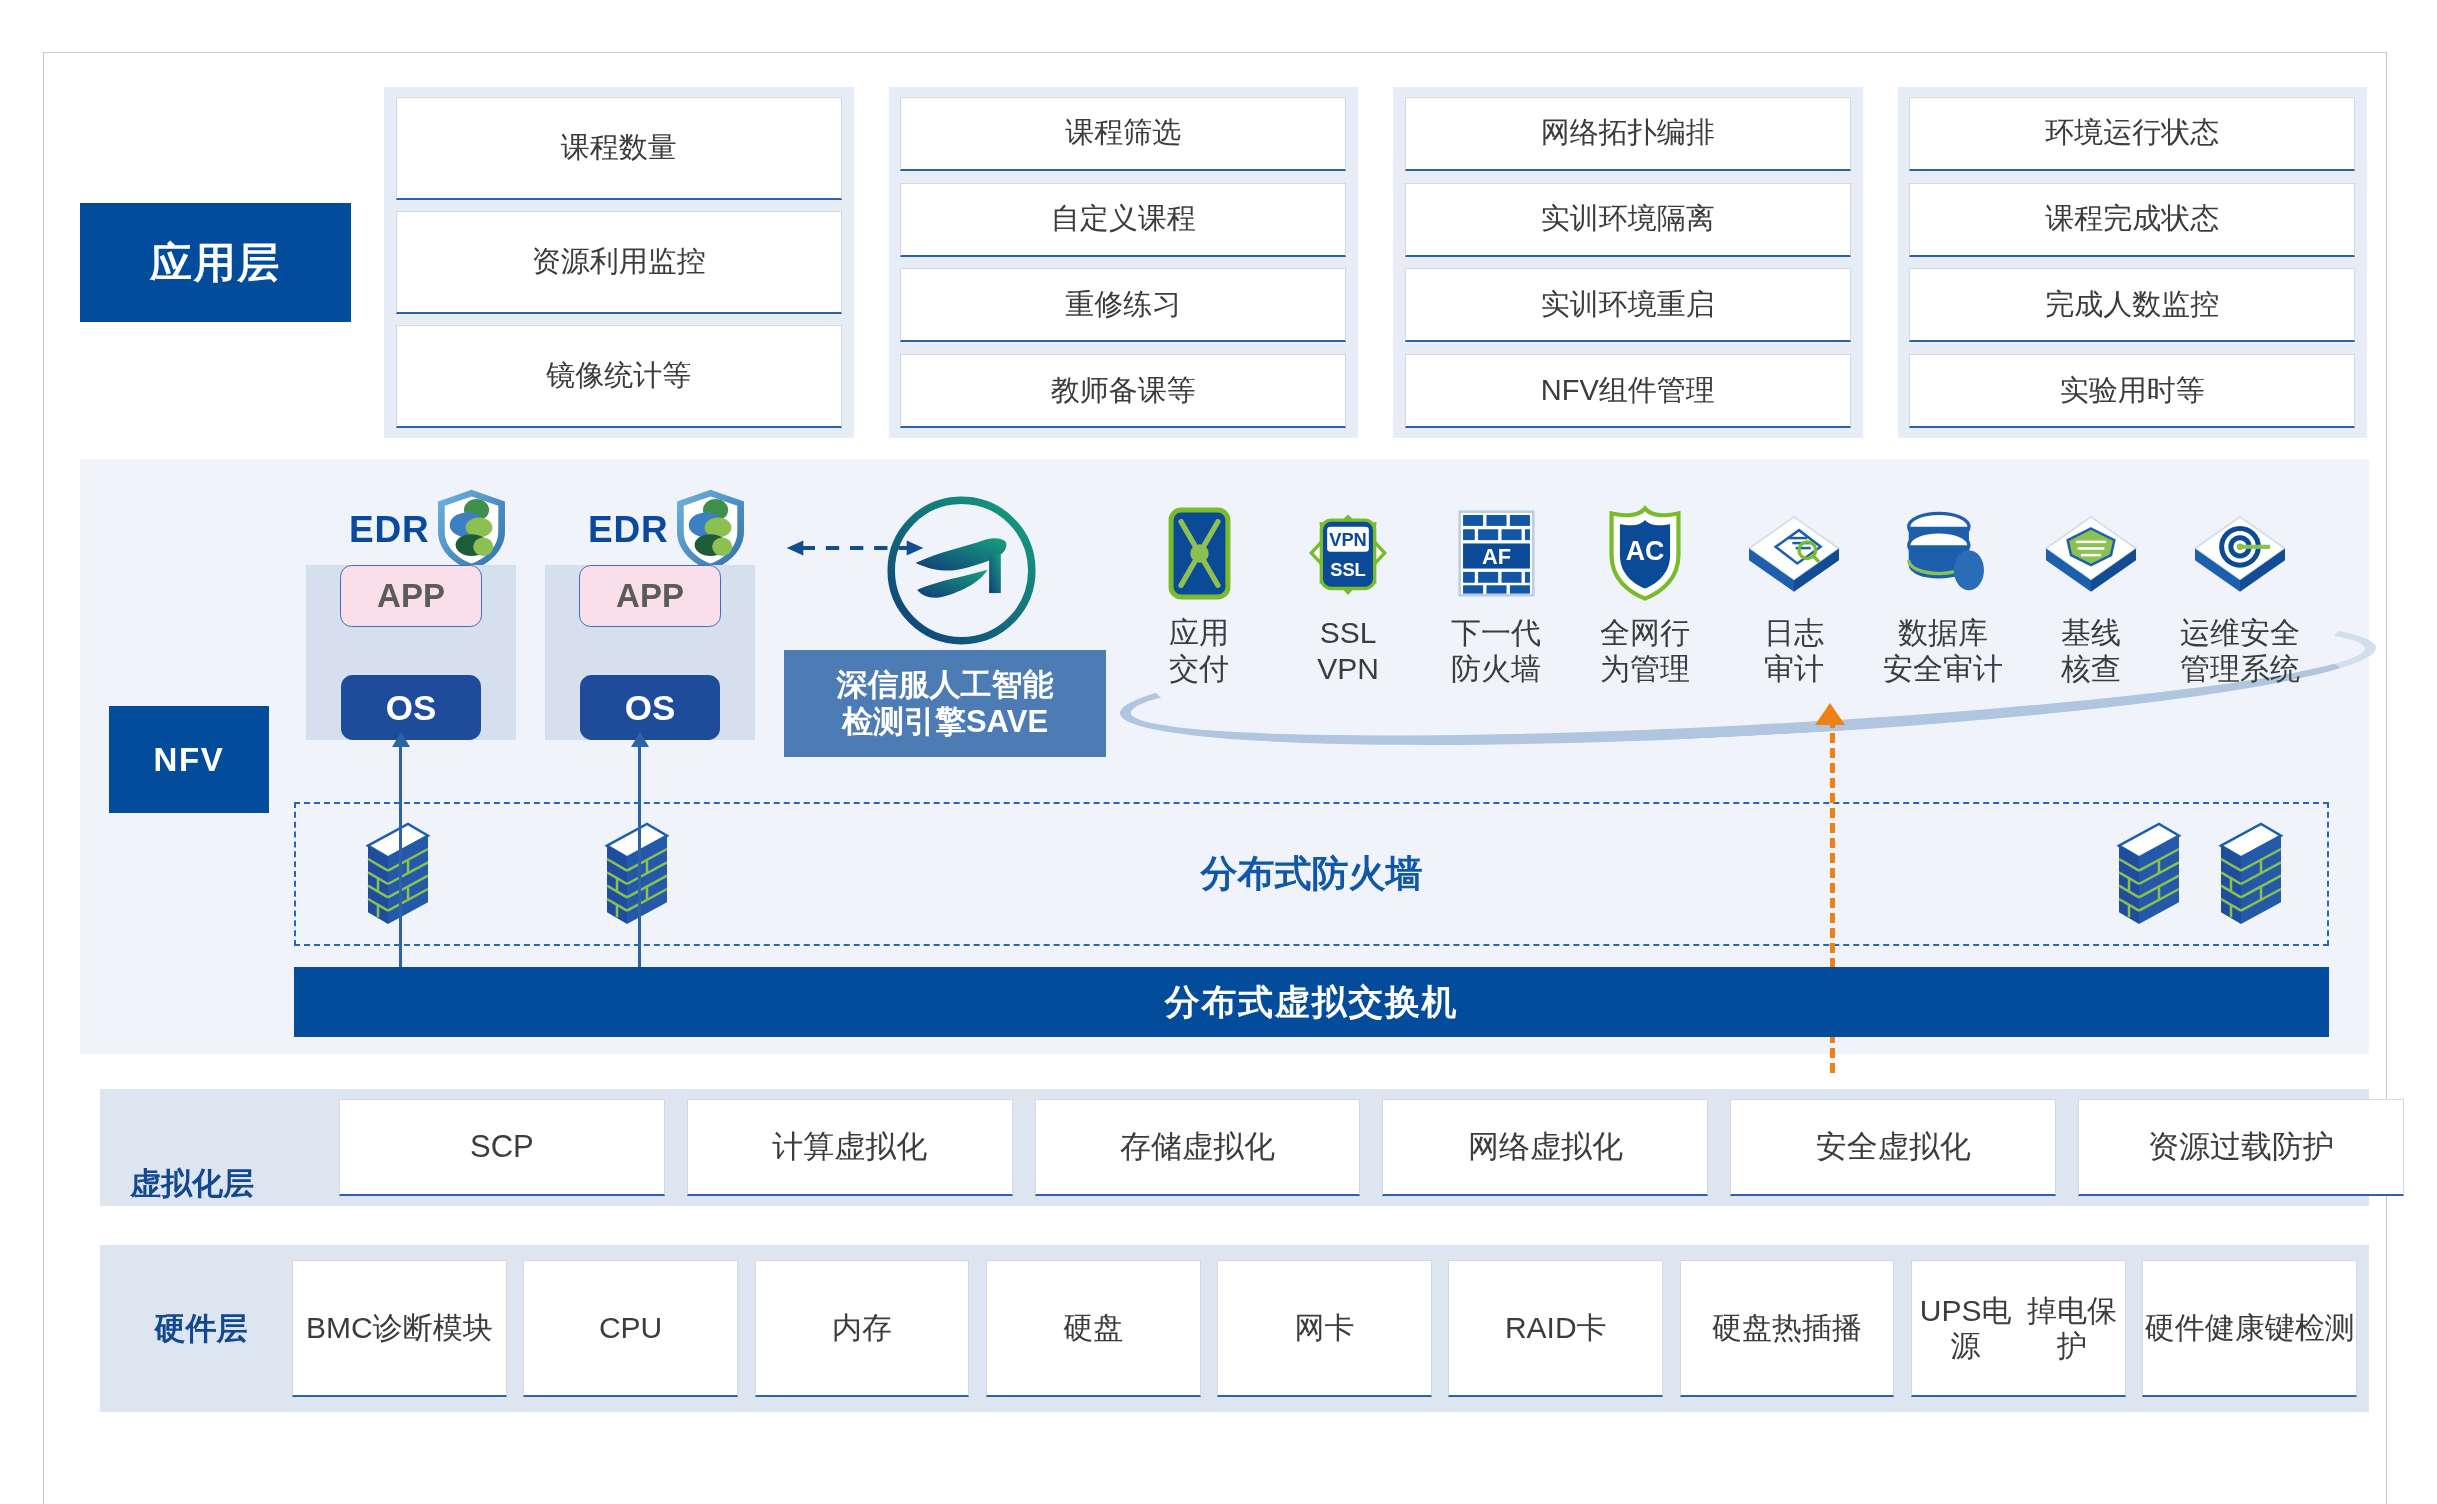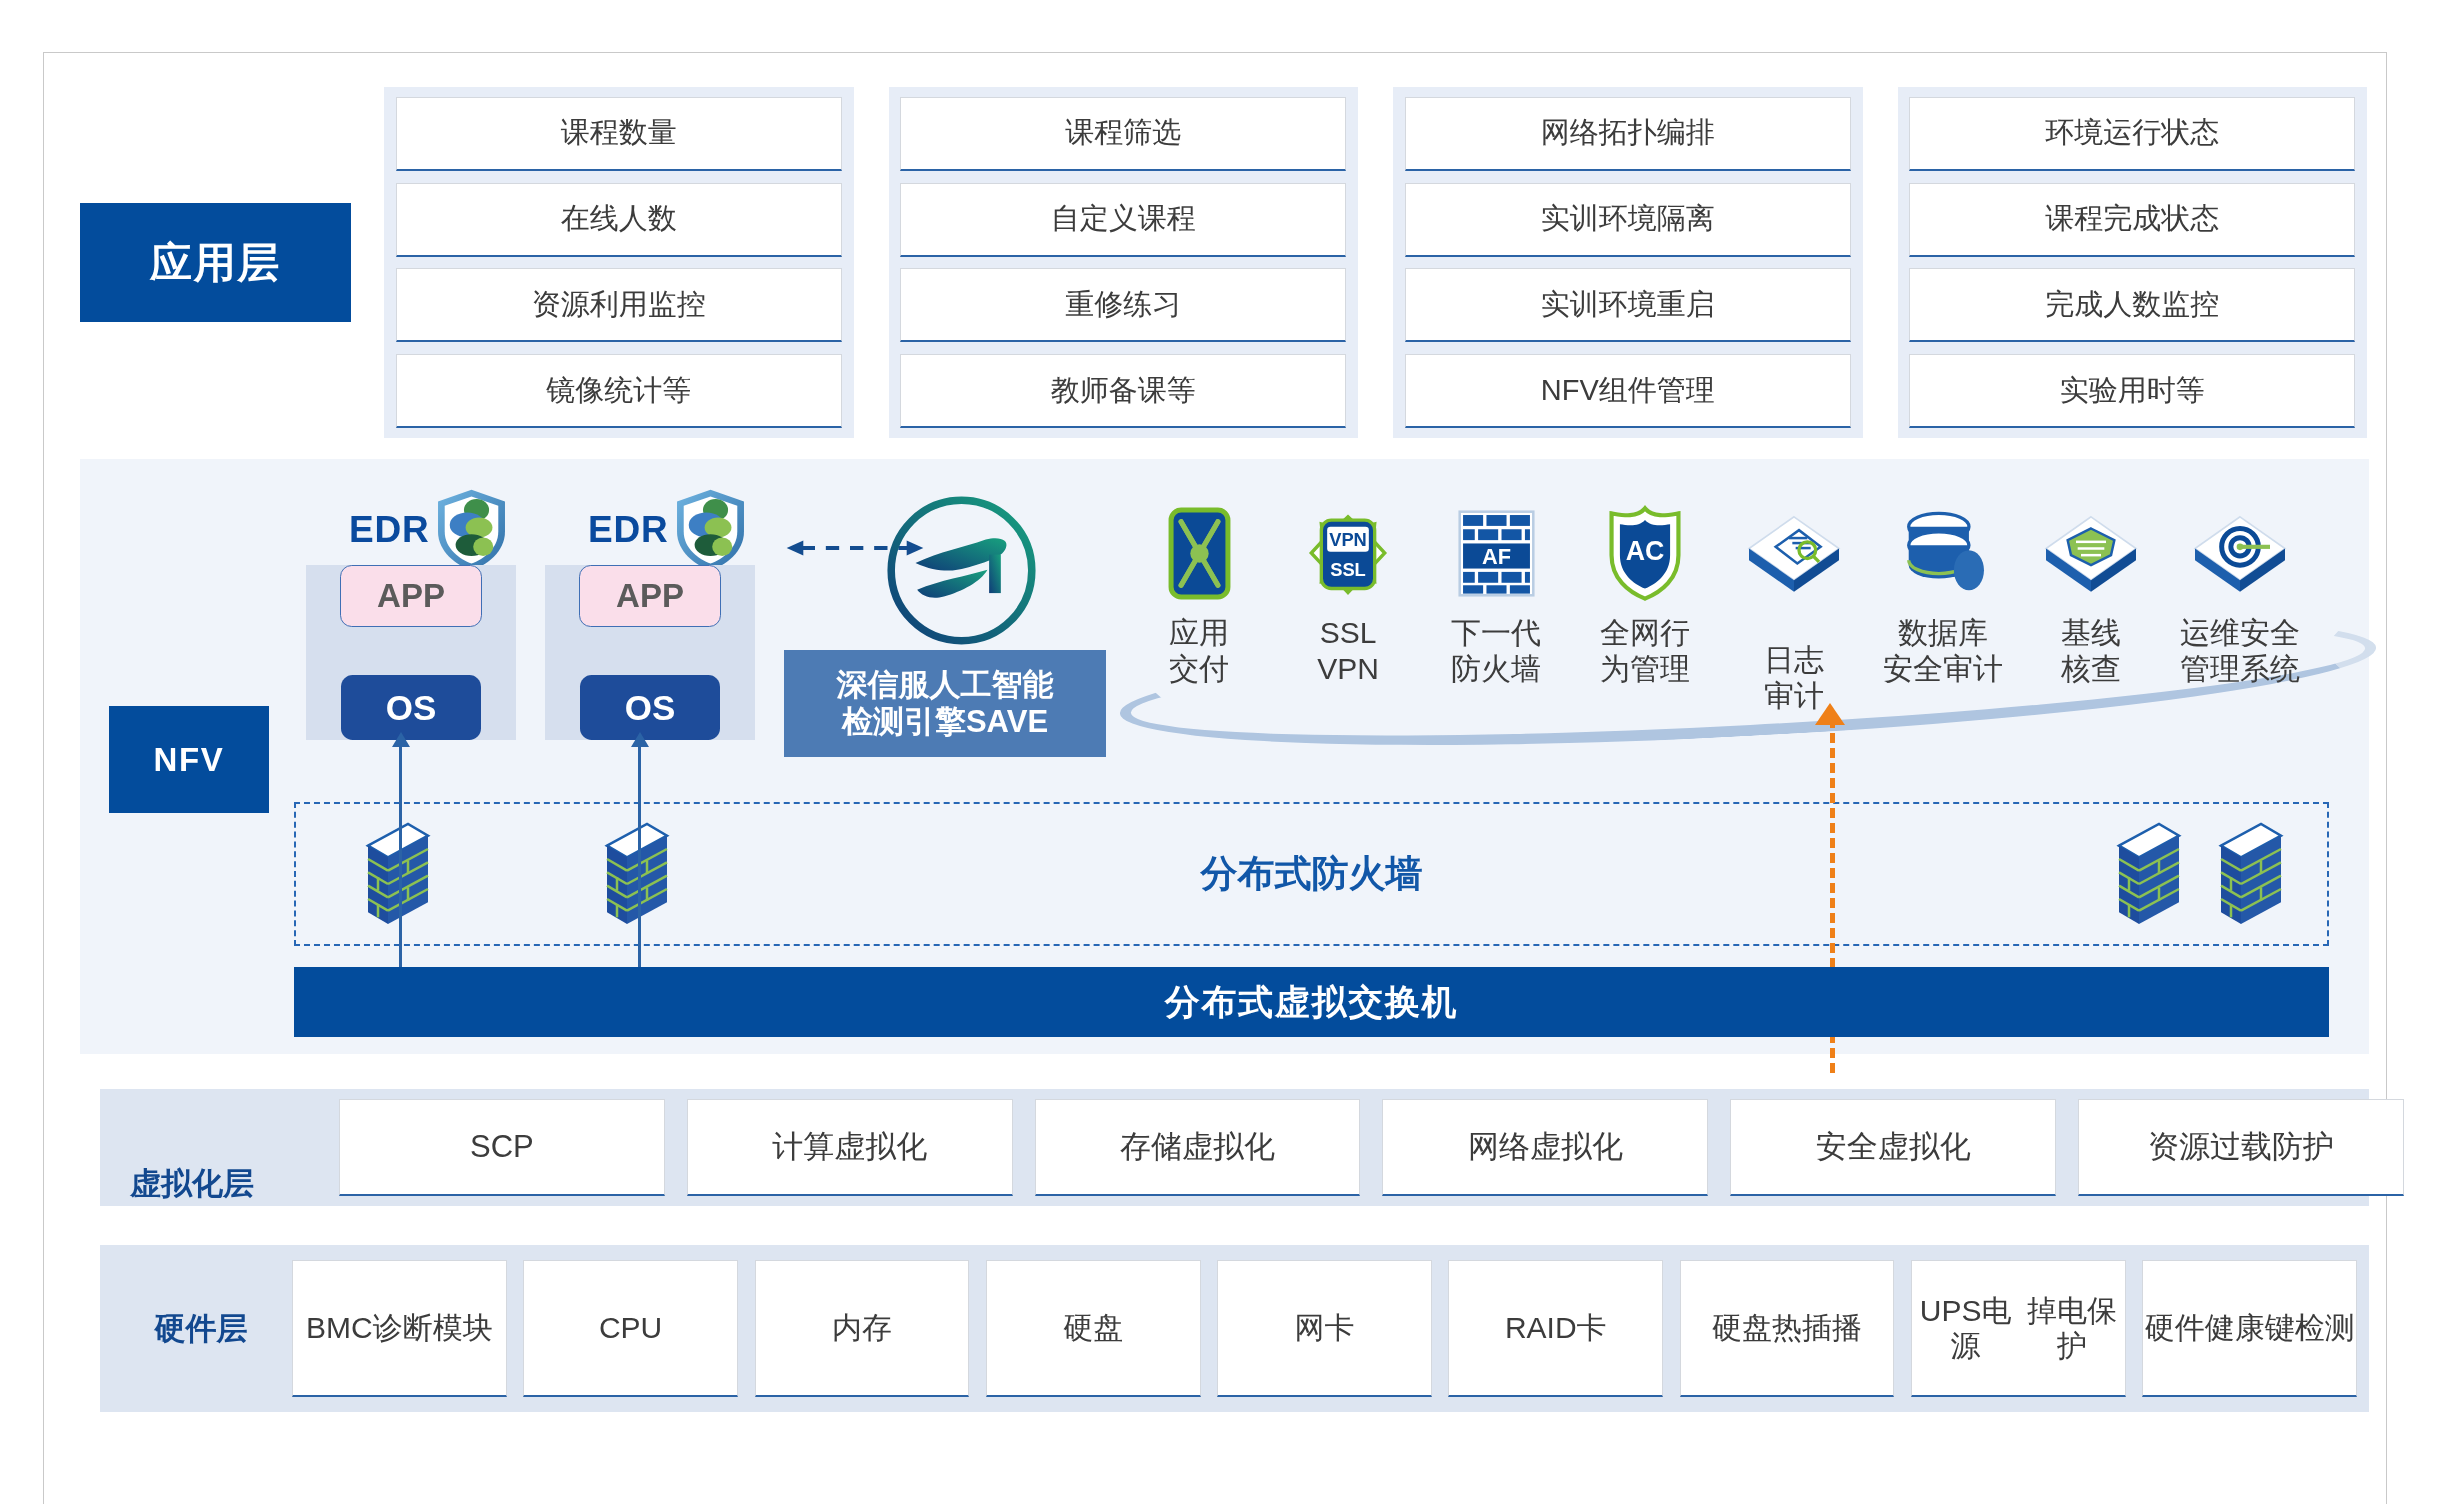--- a/index.html
+++ b/index.html
@@ -78,21 +78,20 @@
 </head>
 <body>
 
 <div id="stage">
   <div class="frame"></div>
 
   <div class="app-label">应用层</div>
   <div class="app-cols">
     <div class="app-col">
       <div class="app-cell">课程数量</div>
-      <div class="app-cell">在线人数</div>
       <div class="app-cell">资源利用监控</div>
       <div class="app-cell">镜像统计等</div>
     </div>
     <div class="app-col">
       <div class="app-cell">课程筛选</div>
       <div class="app-cell">自定义课程</div>
       <div class="app-cell">重修练习</div>
       <div class="app-cell">教师备课等</div>
     </div>
     <div class="app-col">
@@ -254,21 +253,21 @@
           <path d="M50 18 C58 27 72 24 80 23 L80 60 C80 82 64 94 50 100 C36 94 20 82 20 60 L20 23 C28 24 42 27 50 18 Z" fill="#0b4a96"></path>
           <text x="50" y="66" font-size="32" font-weight="bold" fill="#ffffff" text-anchor="middle" font-family="'Liberation Sans',sans-serif">AC</text>
         </svg>
       </div>
       <div class="appl-label">
         <div>全网行</div>
         <div>为管理</div>
       </div>
     </div>
 
-    <div class="appl" style="left:595px;top:0px;gap:27px;">
+    <div class="appl" style="left:595px;top:0px;">
       <div class="appl-icon">
         <svg width="100" height="97" viewBox="0 0 120 116">
           <path d="M60 14 L114 52 L60 90 L6 52 Z" fill="#ffffff" stroke="#cfdcec" stroke-width="2"></path>
           <path d="M6 52 L60 90 L60 104 L6 66 Z" fill="#1d5fad"></path>
           <path d="M114 52 L60 90 L60 104 L114 66 Z" fill="#114c94"></path>
           <path d="M38 50 L66 30 L92 50 L64 70 Z" fill="#ffffff" stroke="#1d5fad" stroke-width="3"></path>
           <g fill="#1d5fad">
               <rect x="54" y="38" width="22" height="3"></rect>
               <rect x="58" y="44" width="22" height="3"></rect>
               <rect x="62" y="50" width="18" height="3"></rect>

